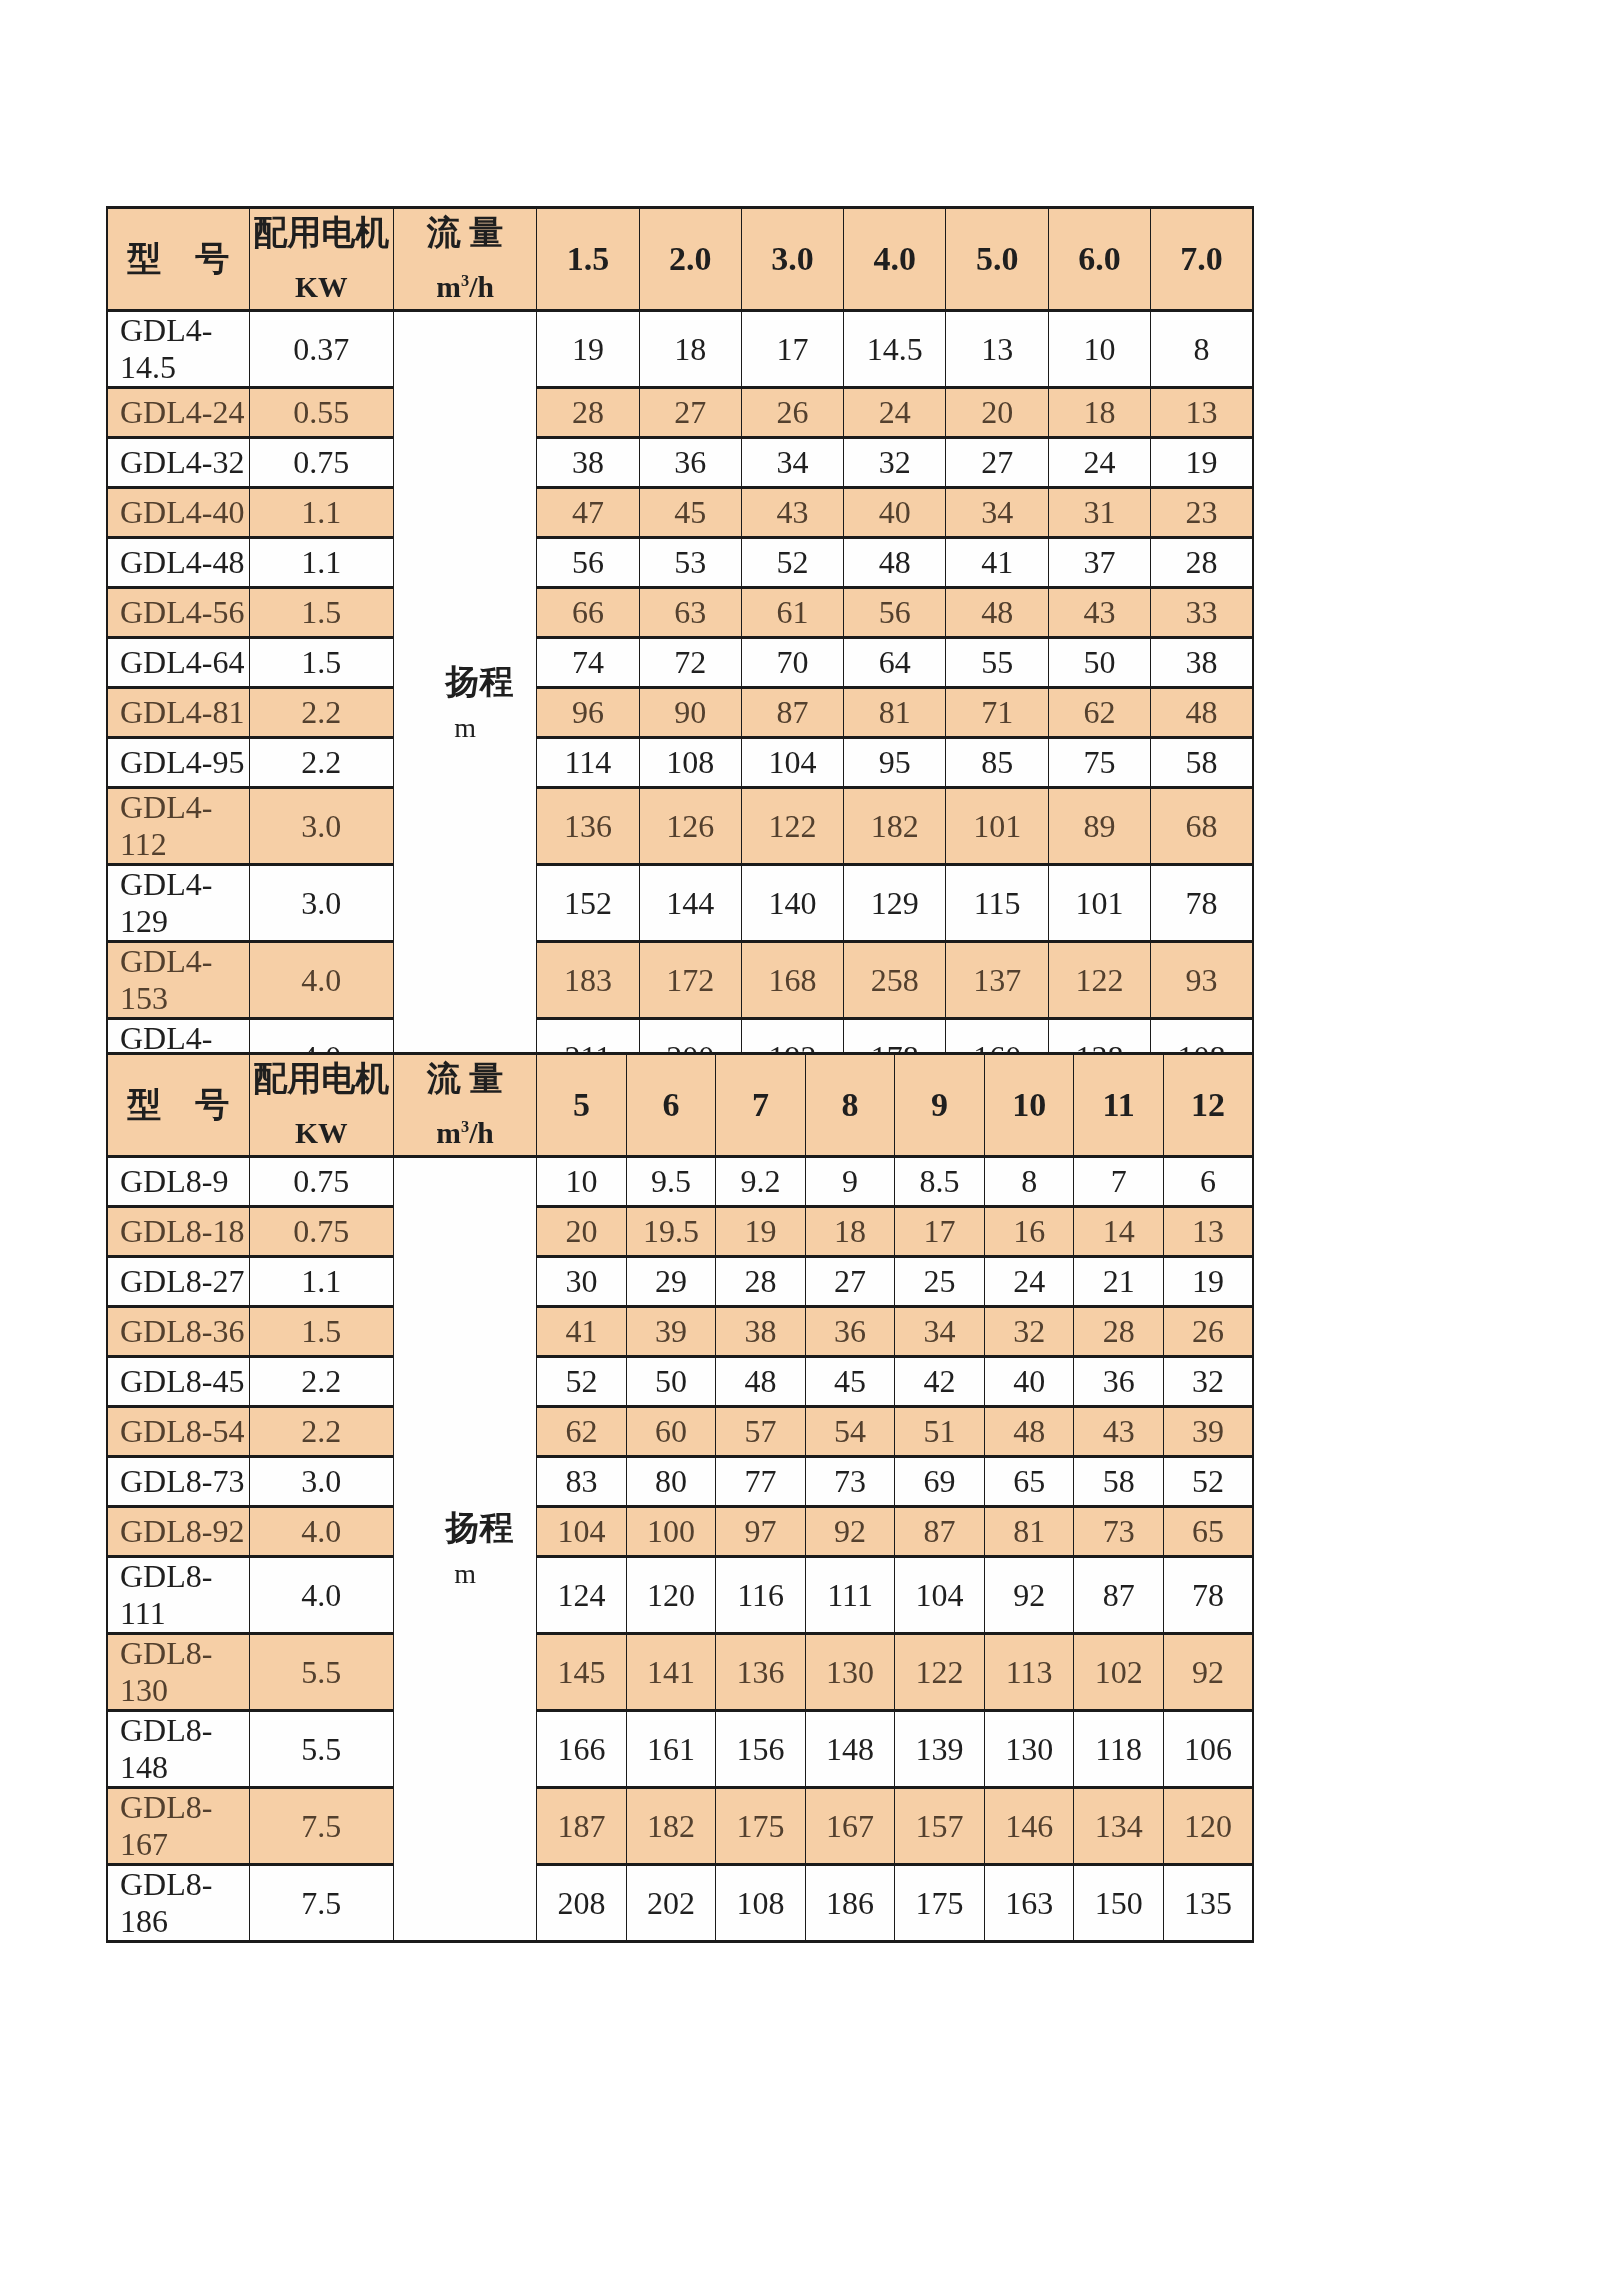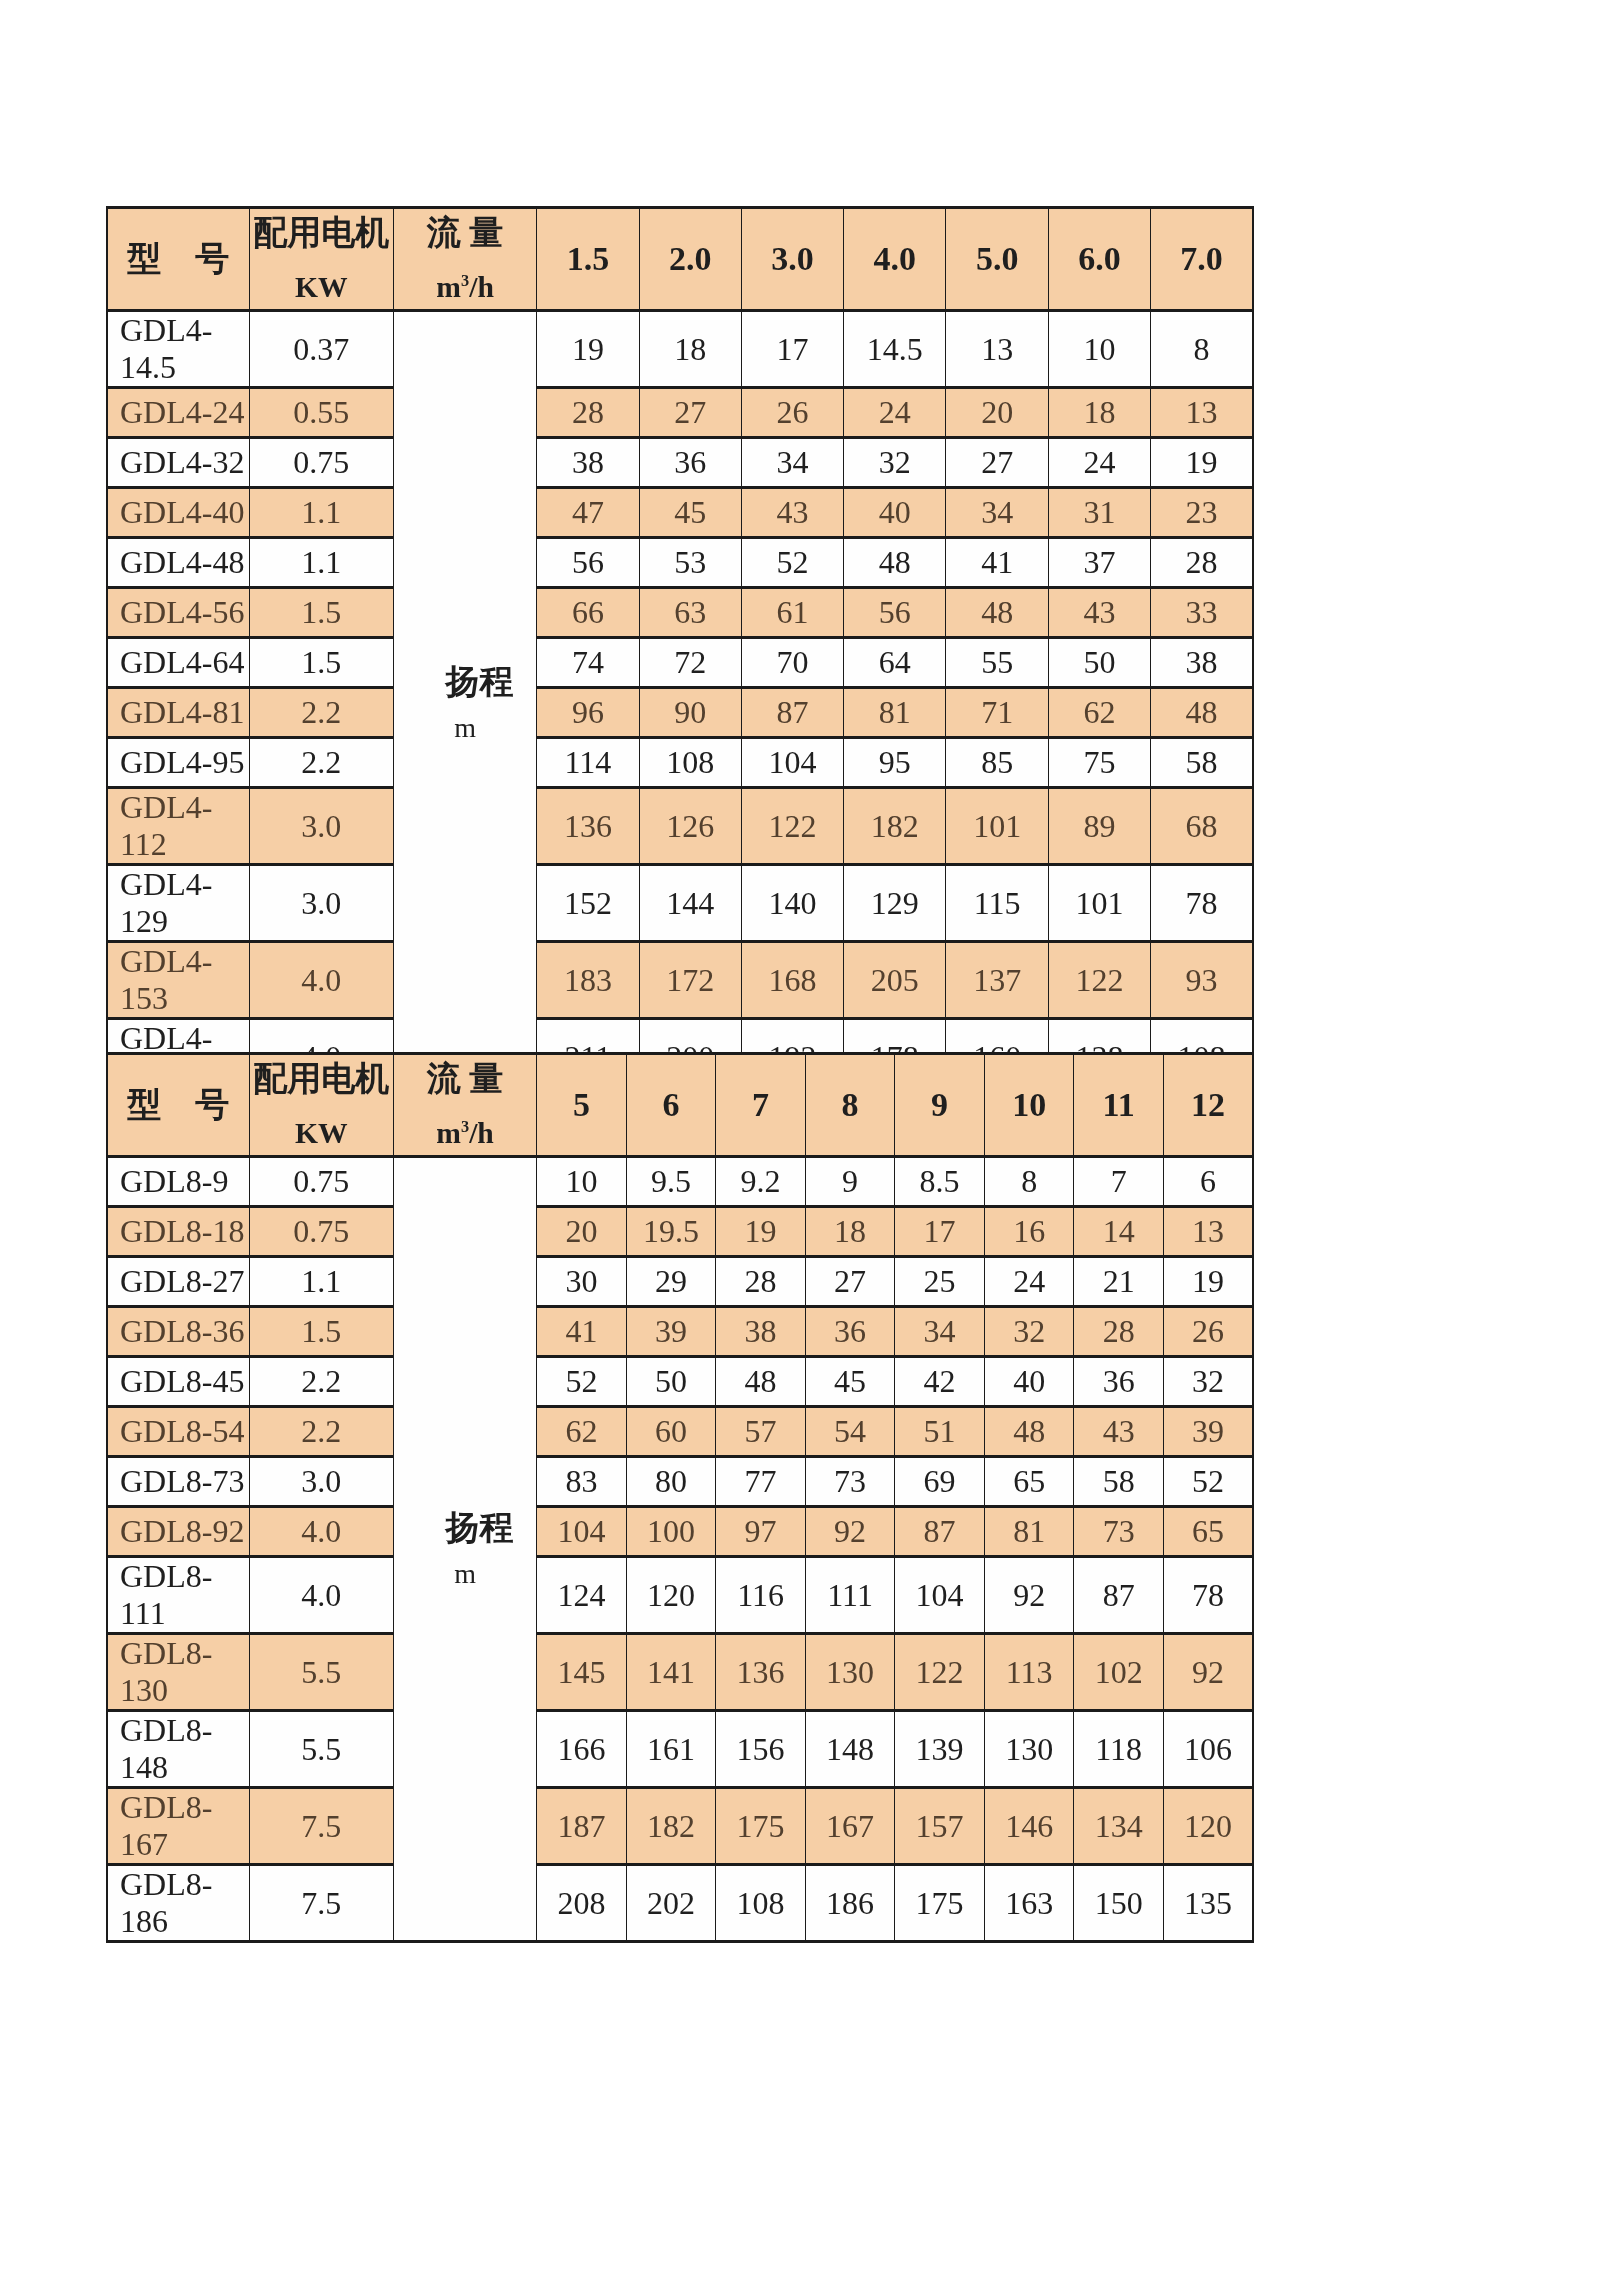--- a/index.html
+++ b/index.html
@@ -244,21 +244,21 @@
           <td>115</td>
           <td>101</td>
           <td>78</td>
         </tr>
         <tr class="alt">
           <td class="model">GDL4-153</td>
           <td>4.0</td>
           <td>183</td>
           <td>172</td>
           <td>168</td>
-          <td>205</td>
+          <td>258</td>
           <td>137</td>
           <td>122</td>
           <td>93</td>
         </tr>
         <tr class="plain">
           <td class="model">GDL4-178</td>
           <td>4.0</td>
           <td>211</td>
           <td>200</td>
           <td>192</td>

